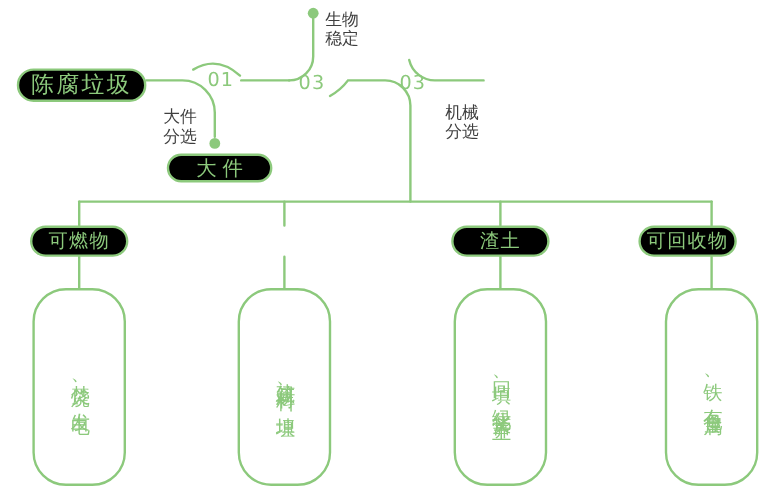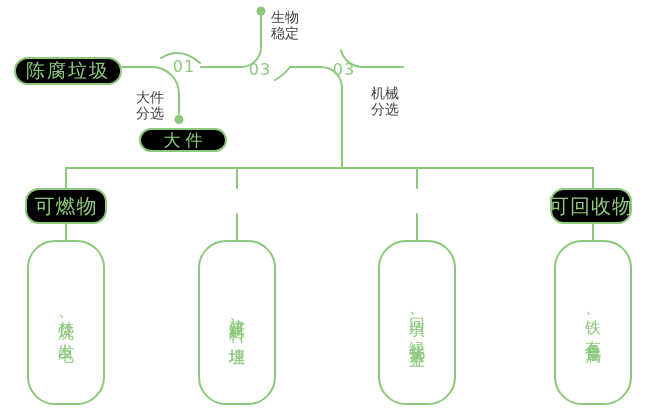--- a/index.html
+++ b/index.html
@@ -13,22 +13,22 @@
   #connectors path { stroke:var(--line,#8cc97c); stroke-width:2; fill:none; stroke-linecap:round; }
   #connectors circle { fill:var(--line,#8cc97c); stroke:none; }
 
   .pill {
     position:absolute; border:2px solid var(--line,#8cc97c); color:var(--line,#8cc97c);
     display:flex; align-items:center; justify-content:center;
     background:#000000; white-space:nowrap;
   }
   .pill.source { left:14px; top:57px; width:108px; height:28px; border-radius:15px; font-size:19px; letter-spacing:2px; }
   .pill.bulky  { left:139px; top:128px; width:88px; height:24px; border-radius:13px; font-size:17px; letter-spacing:5px; padding-left:5px; }
-  .pill.branch { top:188px; width:82px; height:36px; border-radius:14px; font-size:20px; letter-spacing:1px; }
-  .pill.b0 { left:25px; }  .pill.b1 { left:196px; }  .pill.b2 { left:376px; }  .pill.b3 { left:550px;font-family:Liberation Serif, serif; }
+  .pill.branch { top:188px; width:82px; height:26px; border-radius:14px; font-size:16px; letter-spacing:1px; }
+  .pill.b0 { left:25px; }  .pill.b1 { left:196px; }  .pill.b2 { left:376px; }  .pill.b3 { left:532px;font-family:Liberation Serif, serif; }
 
   .num {
     position:absolute; transform:translate(-50%,-50%);
     color:var(--line,#8cc97c); font-family:"DejaVu Sans", sans-serif;
     font-size:16px; font-weight:normal; letter-spacing:1px;
   }
   .num.n0 { left:184px; top:66px; }
   .num.n1 { left:260px; top:69px; }
   .num.n2 { left:344px; top:69px; }
 
@@ -79,20 +79,21 @@
   <div class="note n0">大件
 分选</div>
   <div class="note n1">生物
 稳定</div>
   <div class="note n2">机械
 分选</div>
 
   <div class="pill bulky">大件</div>
 
   <div class="pill branch b0">可燃物</div>
+  <div class="pill branch b2">渣土</div>
   <div class="pill branch b3">可回收物</div>
 
   <div class="result r0">
     <span class="vtext">焚烧、发电</span>
   </div>
   <div class="result r1">
     <span class="vtext">建筑材料、填埋</span>
   </div>
   <div class="result r2">
     <span class="vtext">回填、绿化营养土</span>

